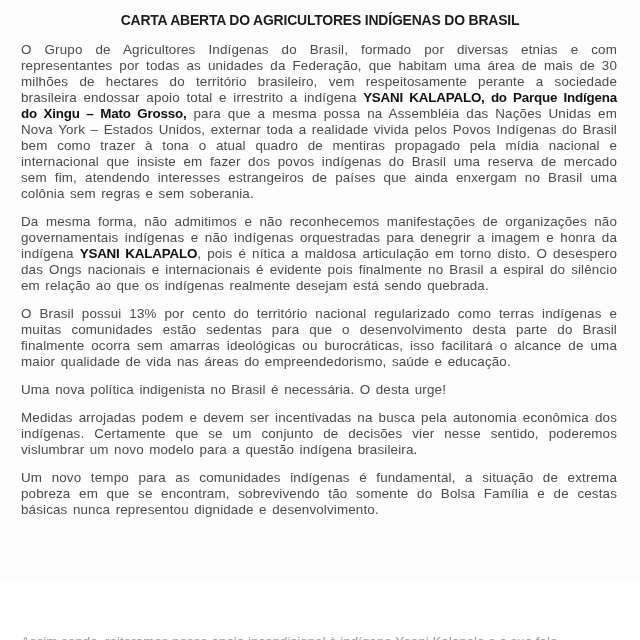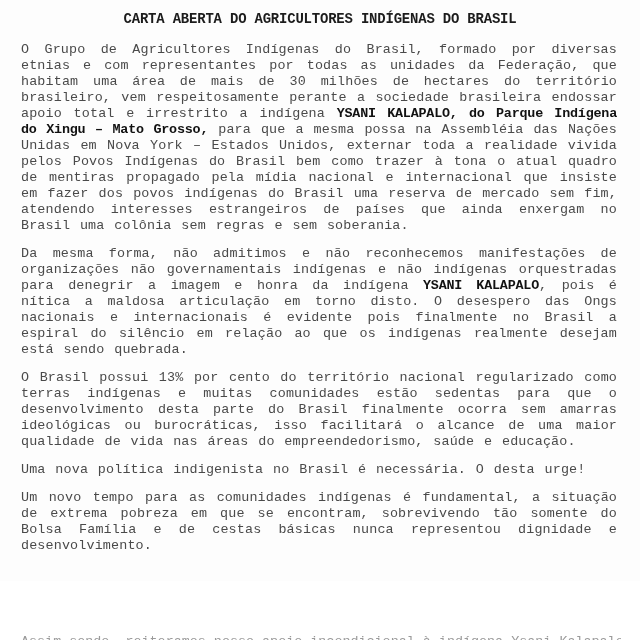--- a/index.html
+++ b/index.html
@@ -16,21 +16,20 @@
       color: #4a4a4a;
     }
     .page {
       position: absolute;
       left: 0;
       top: 0;
       width: 640px;
       height: 581px;
       background: #fdfdfd;
       filter: blur(0.25px);
-      font-family: Liberation Mono, monospace;
     }
     .title {
       position: absolute;
       left: 0;
       top: 11px;
       width: 640px;
       text-align: center;
       font-size: 15px;
       font-weight: bold;
       color: #1c1c1c;
@@ -84,20 +83,21 @@
     </p>
 
     <p class="para">
       <span>Da mesma forma, não admitimos e não reconhecemos manifestações de organizações não governamentais indígenas e não indígenas orquestradas para denegrir a imagem e honra da indígena </span><span class="hl">YSANI KALAPALO</span><span>, pois é nítica a maldosa articulação em torno disto. O desespero das Ongs nacionais e internacionais é evidente pois finalmente no Brasil a espiral do silêncio em relação ao que os indígenas realmente desejam está sendo quebrada.</span>
     </p>
 
     <p class="para">O Brasil possui 13% por cento do território nacional regularizado como terras indígenas e muitas comunidades estão sedentas para que o desenvolvimento desta parte do Brasil finalmente ocorra sem amarras ideológicas ou burocráticas, isso facilitará o alcance de uma maior qualidade de vida nas áreas do empreendedorismo, saúde e educação.</p>
 
     <p class="para">Uma nova política indigenista no Brasil é necessária. O desta urge!</p>
 
+    <p class="para">Medidas arrojadas podem e devem ser incentivadas na busca pela autonomia econômica dos indígenas. Certamente que se um conjunto de decisões vier nesse sentido, poderemos vislumbrar um novo modelo para a questão indígena brasileira.</p>
 
     <p class="para">Um novo tempo para as comunidades indígenas é fundamental, a situação de extrema pobreza em que se encontram, sobrevivendo tão somente do Bolsa Família e de cestas básicas nunca representou dignidade e desenvolvimento.</p>
 
   </div>
 
   <div class="cutoff">Assim sendo, reiteramos nosso apoio incondicional à indígena Ysani Kalapalo e a sua fala</div>
 
 </div>
 
 </body></html>

